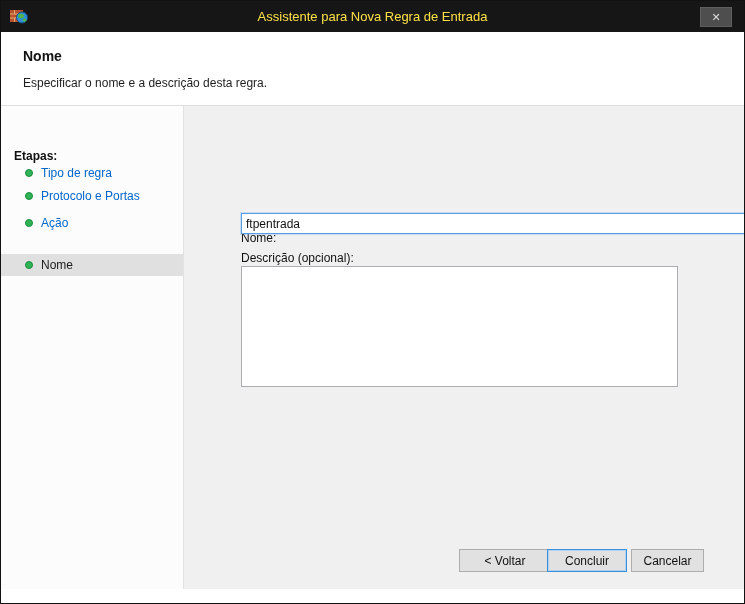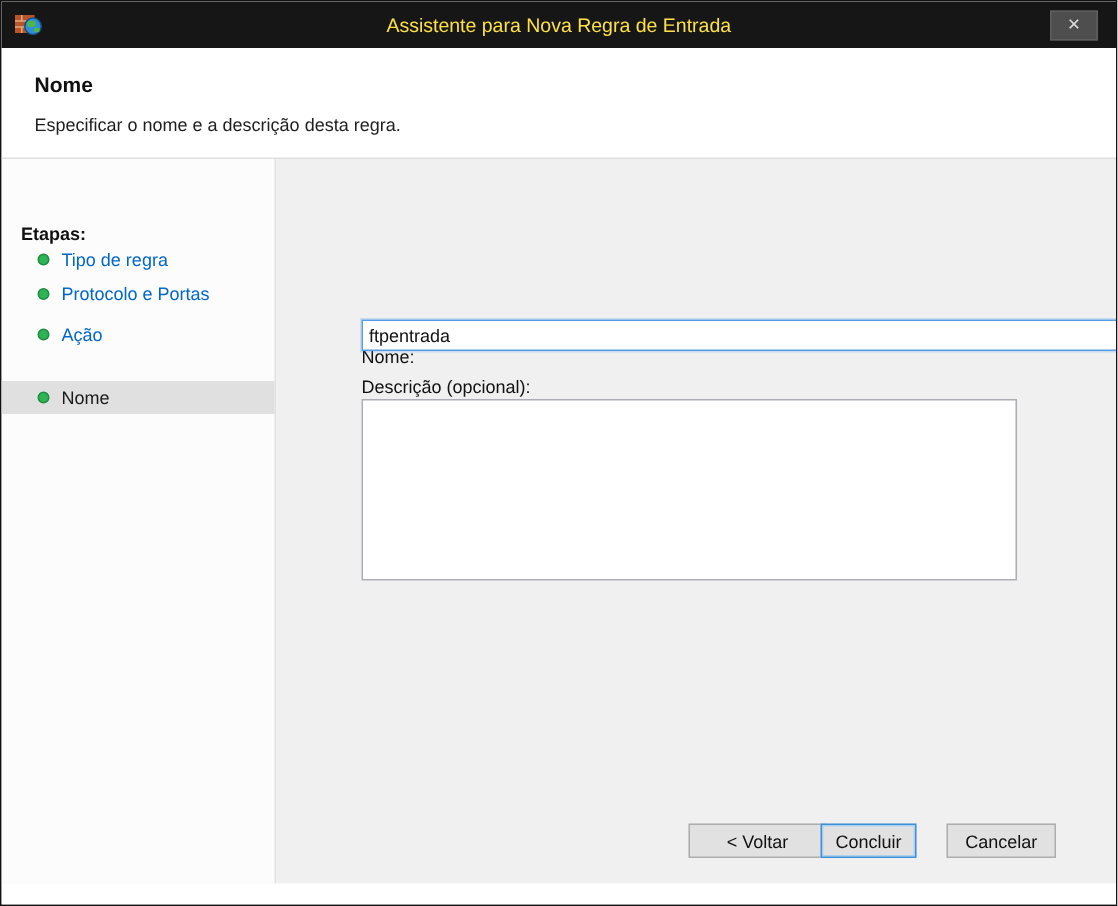--- a/index.html
+++ b/index.html
@@ -103,21 +103,21 @@
 
   
   .btn {
     position:absolute; top:443px; height:23px;
     background:#e1e1e1; border:1px solid #adadad;
     font-family:"Liberation Sans", sans-serif;
     font-size:12px; color:#111111;
     cursor:pointer; padding:0;
   }
   .btn-back    { left:274px; width:92px; }
-  .btn-finish  { left:362px; width:64px; border:1px solid #3c8fd9; box-shadow:0 0 0 1px #aed1f2 inset; }
+  .btn-finish  { left:362px; width:80px; border:1px solid #3c8fd9; box-shadow:0 0 0 1px #aed1f2 inset; }
   .btn-cancel  { left:446px; width:73px; }
 
   
   .footer {
     position:absolute; left:0; right:0; bottom:0; height:14px;
     background:#ffffff;
   }
 </style>
 </head>
 <body>

